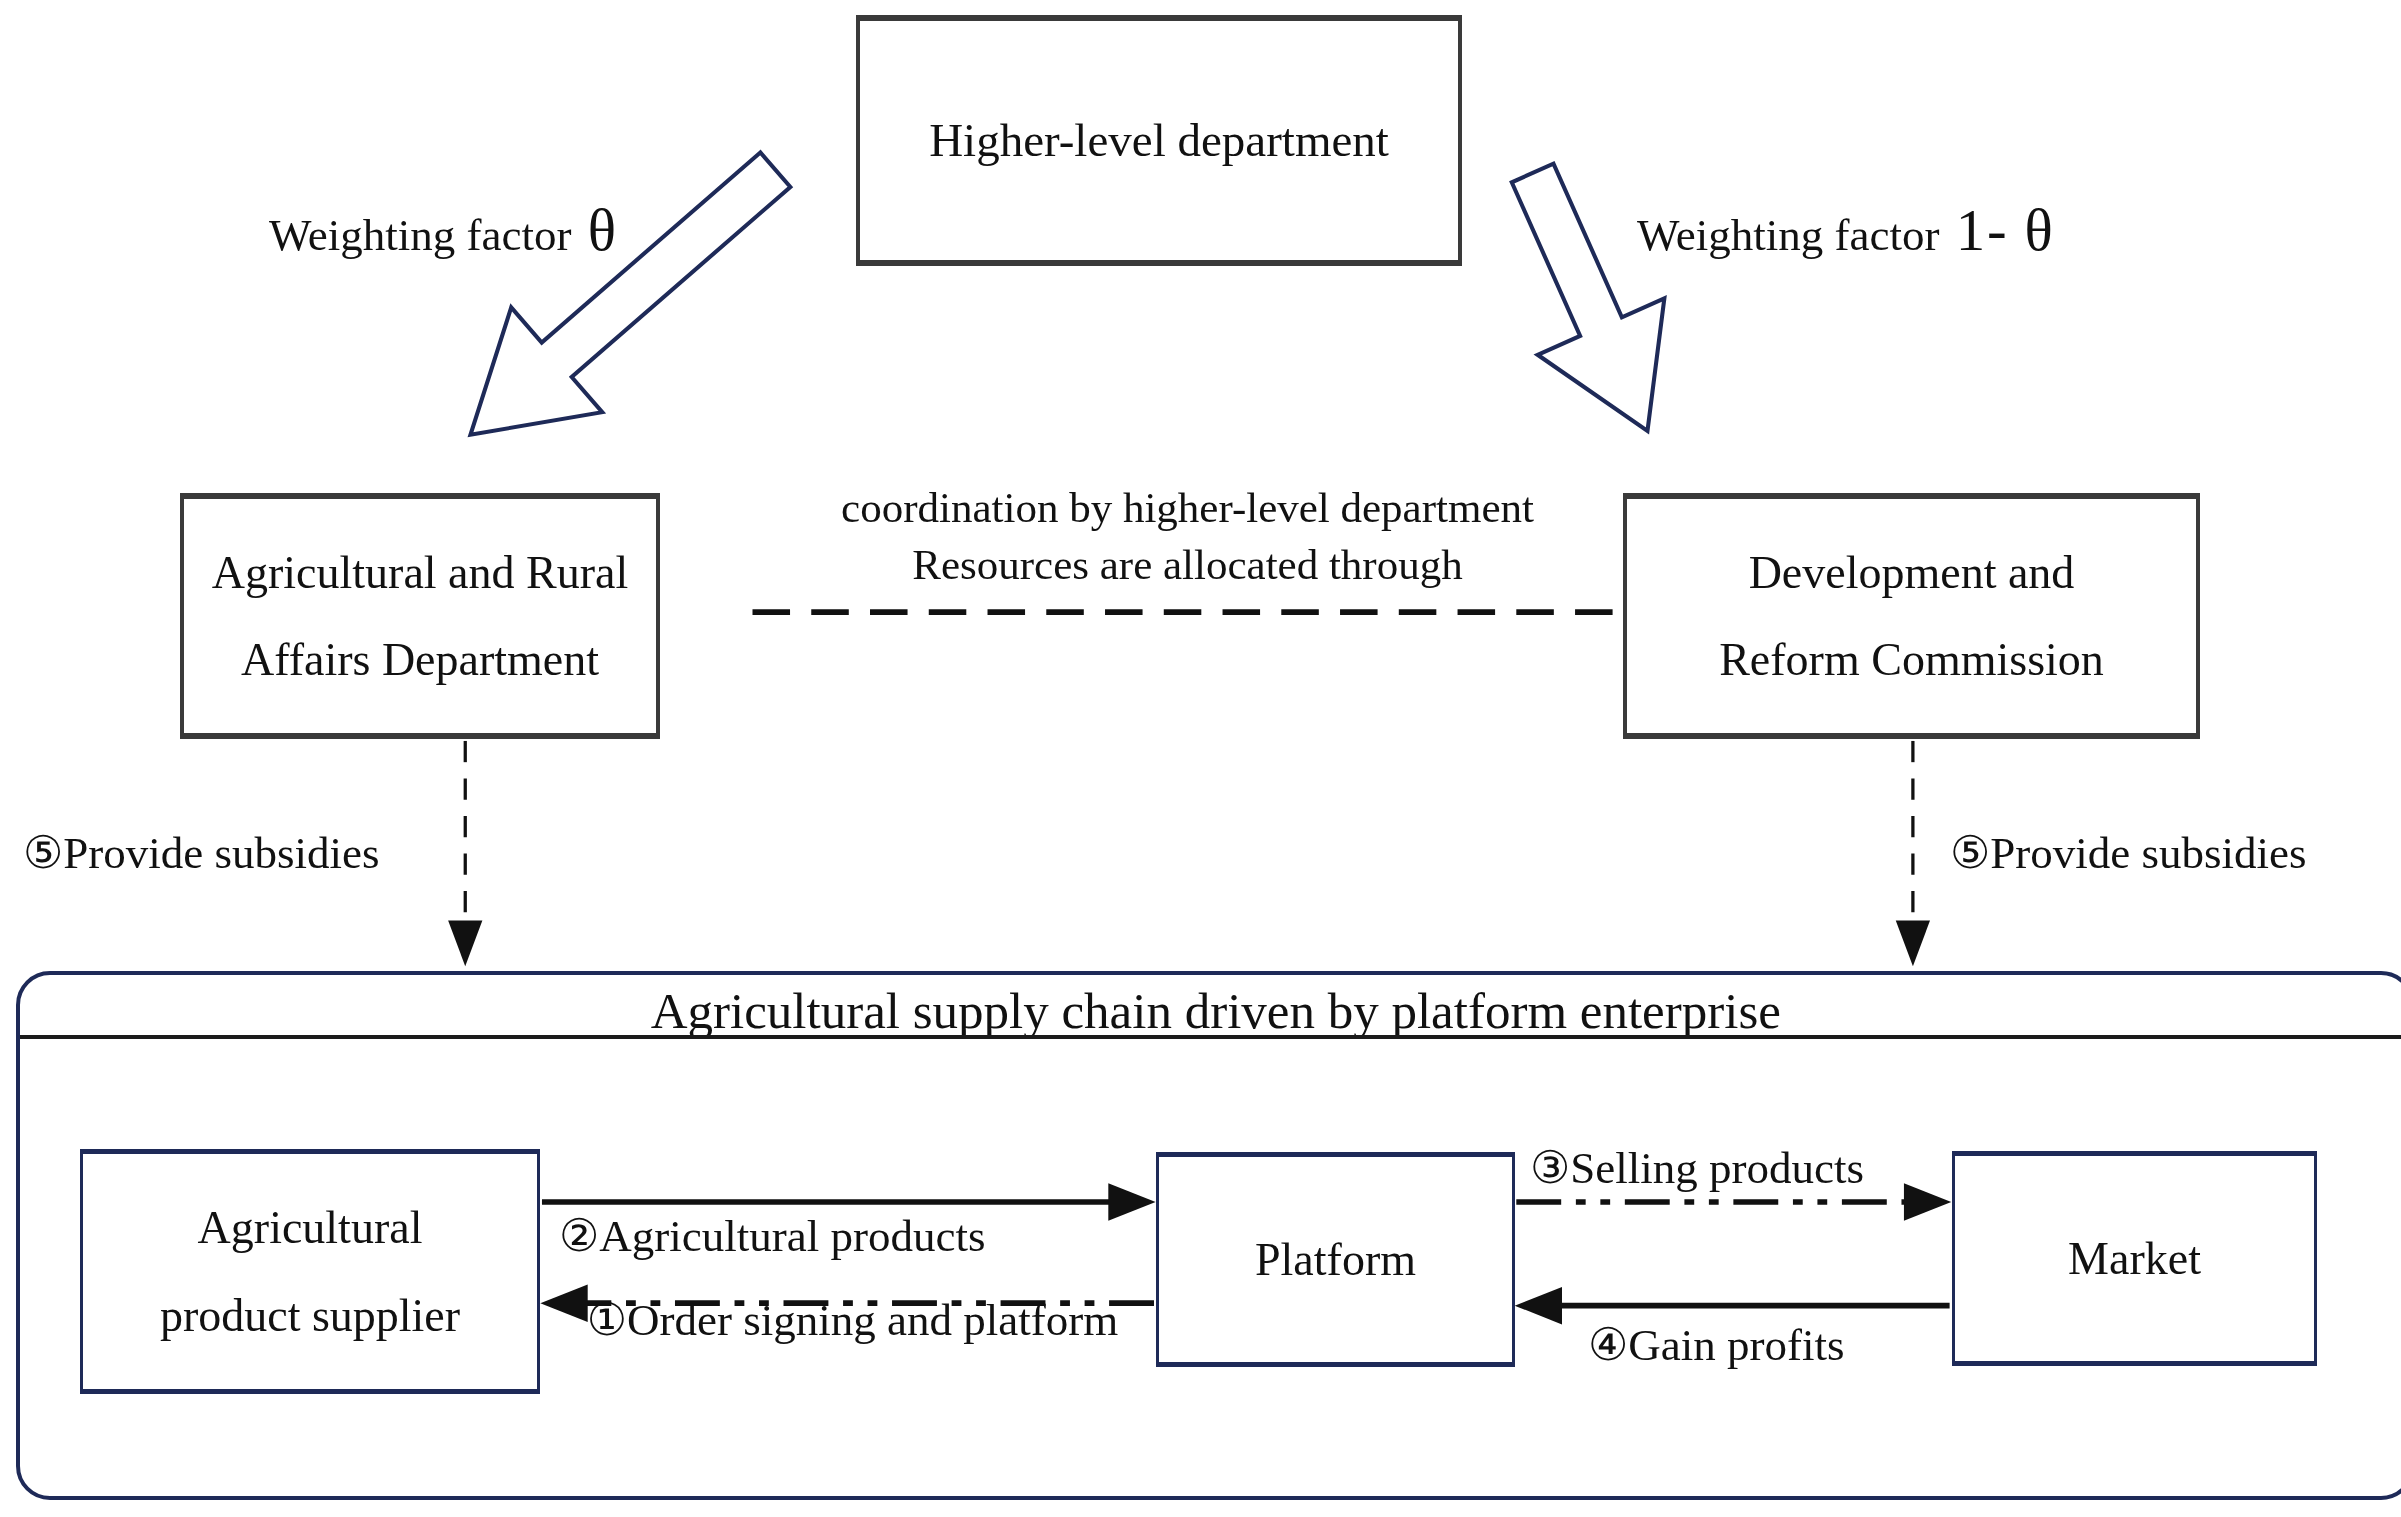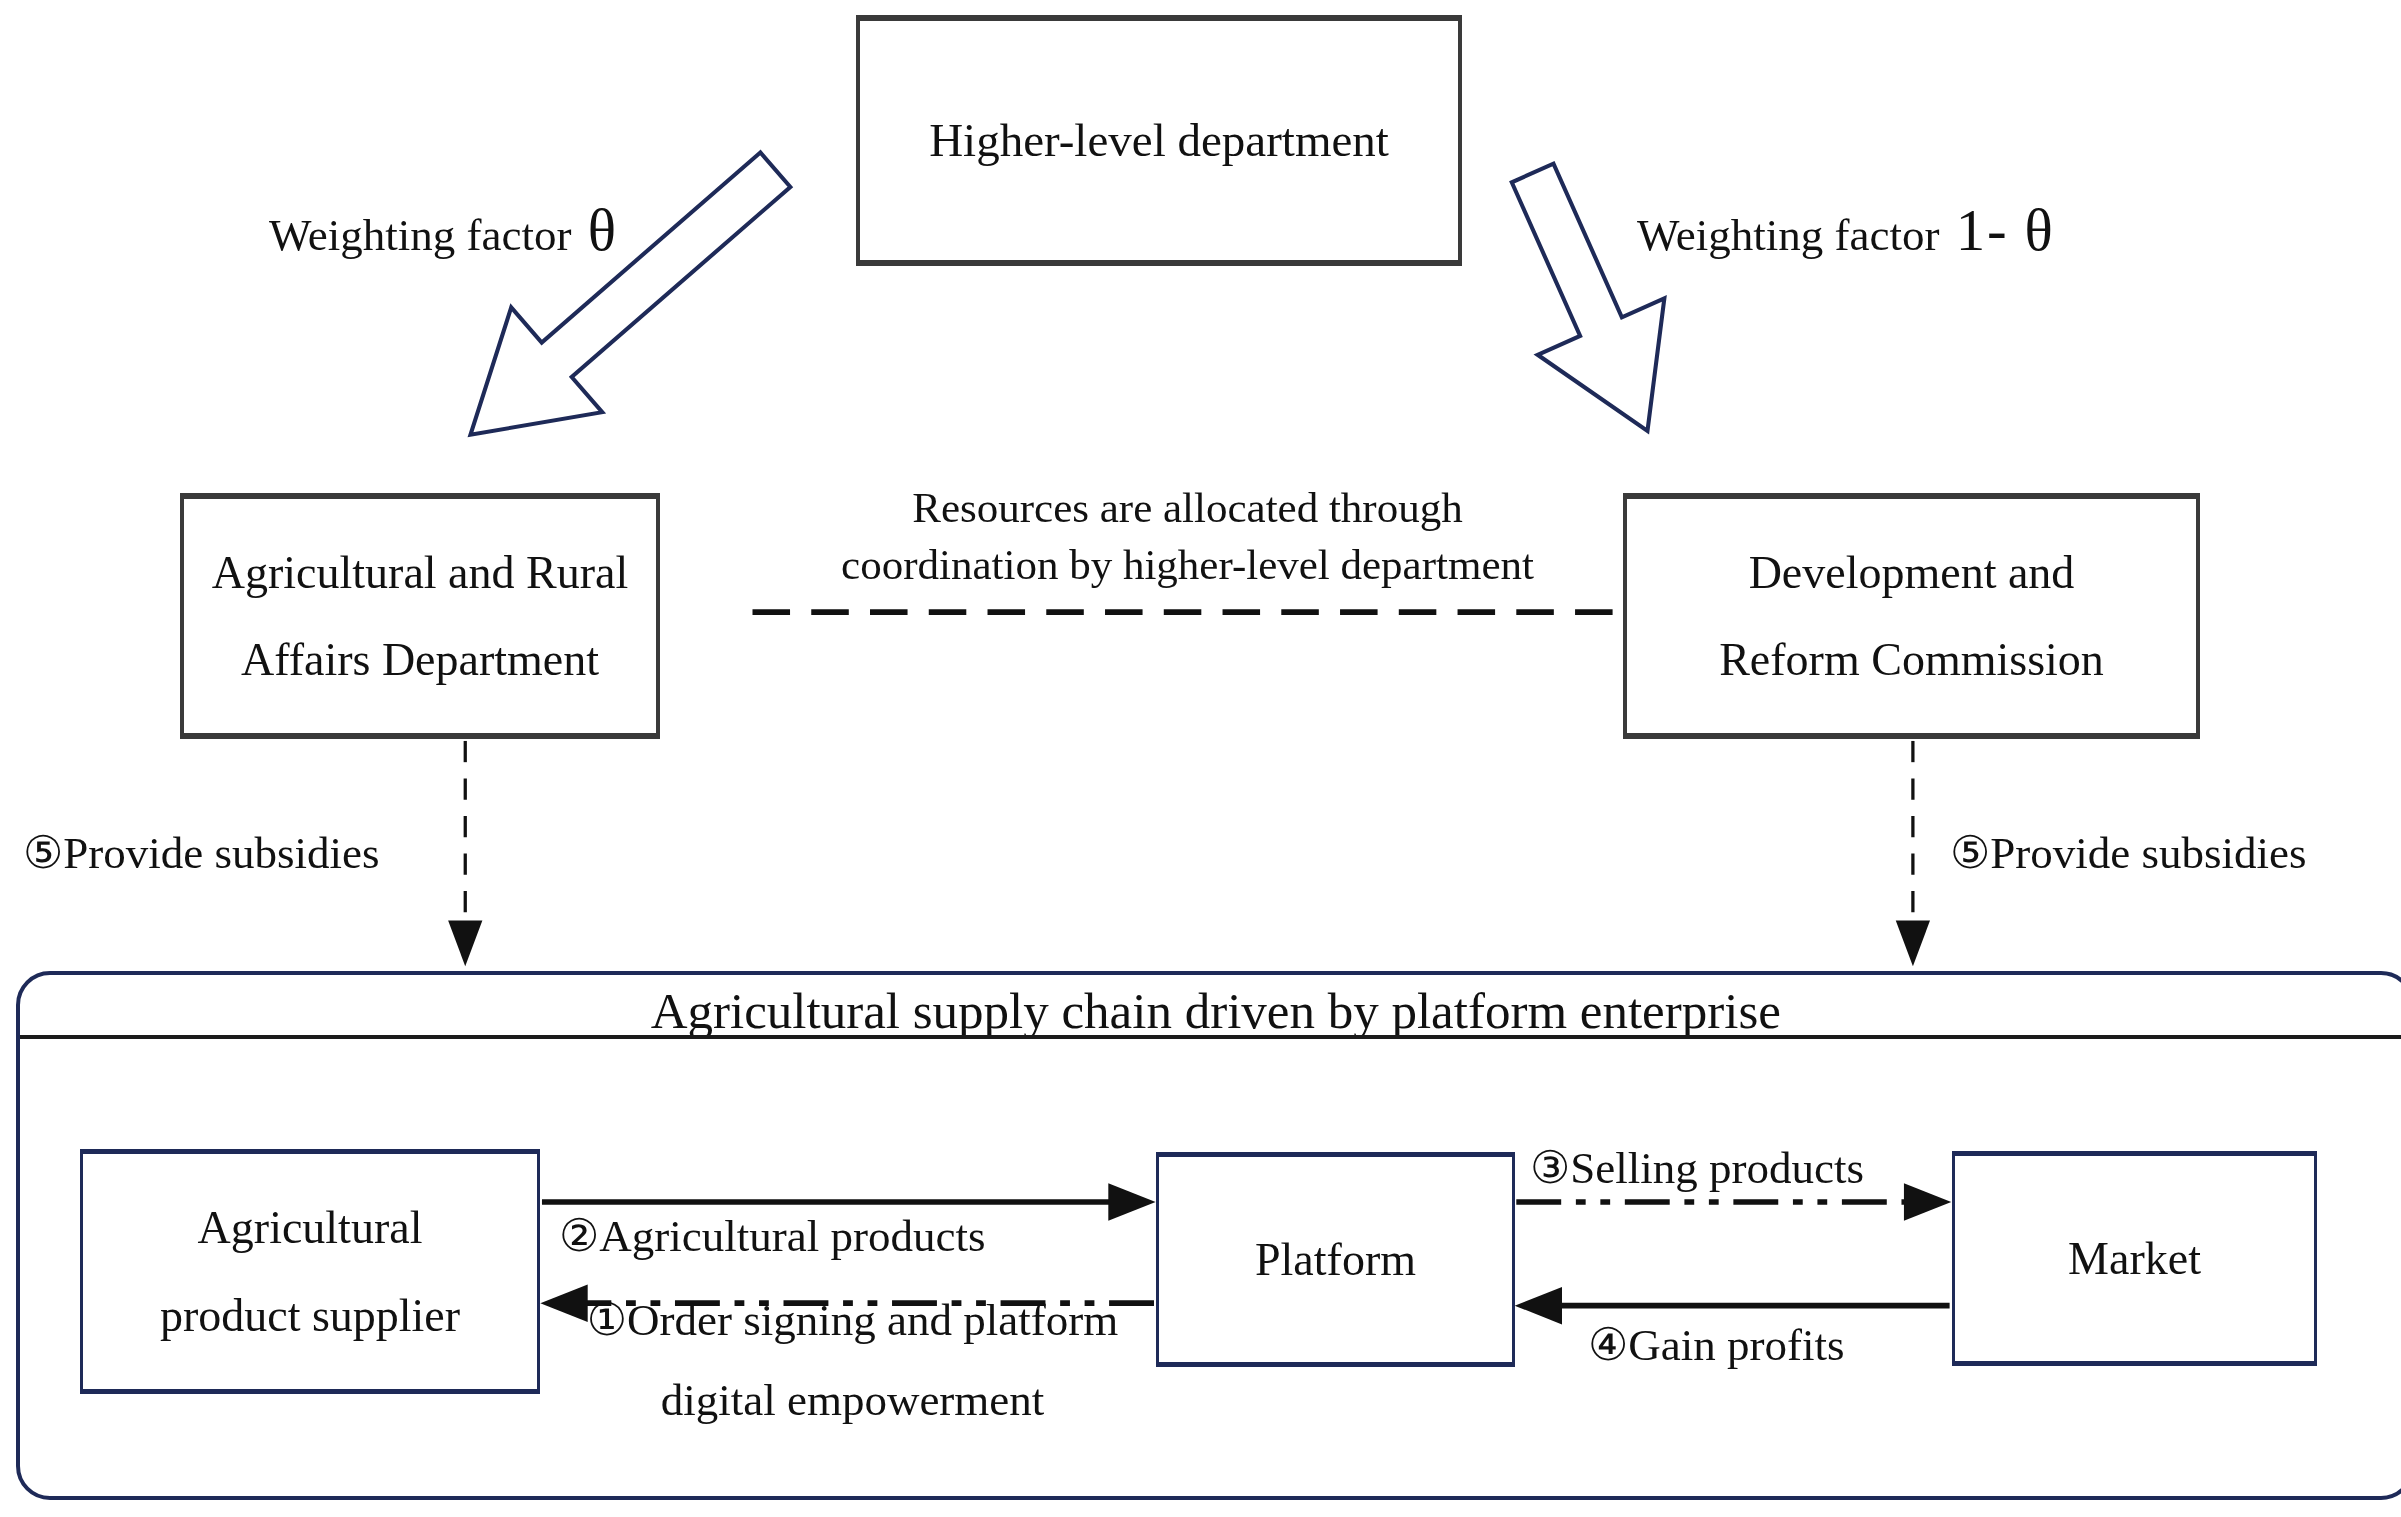--- a/index.html
+++ b/index.html
@@ -118,22 +118,22 @@
   <div class="free-label weighting" style="left:269px; top:196px;">
     <span>Weighting factor</span>
     <span class="sym">θ</span>
   </div>
   <div class="free-label weighting" style="left:1637px; top:196px;">
     <span>Weighting factor</span>
     <span class="sym">1- θ</span>
   </div>
 
   <div class="resource-note">
+    <div>coordination by higher-level department</div>
     <div>Resources are allocated through</div>
-    <div>coordination by higher-level department</div>
   </div>
 
   <div class="box gray-box" style="left:180px; top:493px; width:480px; height:246px;">
     <div class="box-label">
       <div>Agricultural and Rural</div>
       <div>Affairs Department</div>
     </div>
   </div>
 
   <div class="box gray-box" style="left:1623px; top:493px; width:577px; height:246px;">
@@ -166,17 +166,16 @@
 
   <div class="box navy-box" style="left:1952px; top:1151px; width:365px; height:215px;">
     <div class="box-label">Market</div>
   </div>
 
   <div class="flow-label" style="left:559px; top:1209px;">②Agricultural products</div>
   <div class="flow-label" style="left:1530px; top:1141px;">③Selling products</div>
   <div class="flow-label" style="left:1588px; top:1318px;">④Gain profits</div>
   <div class="flow1-label">
     <div>①Order signing and platform</div>
-    <div>digital empowerment</div>
   </div>
 
 </div>
 
 
 </body></html>

